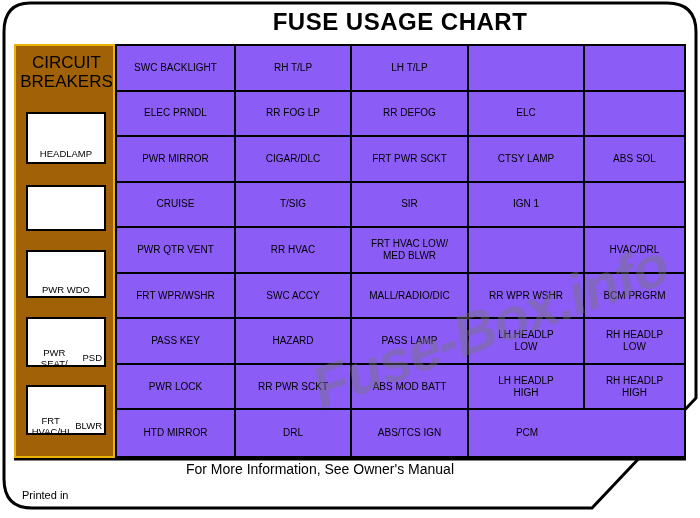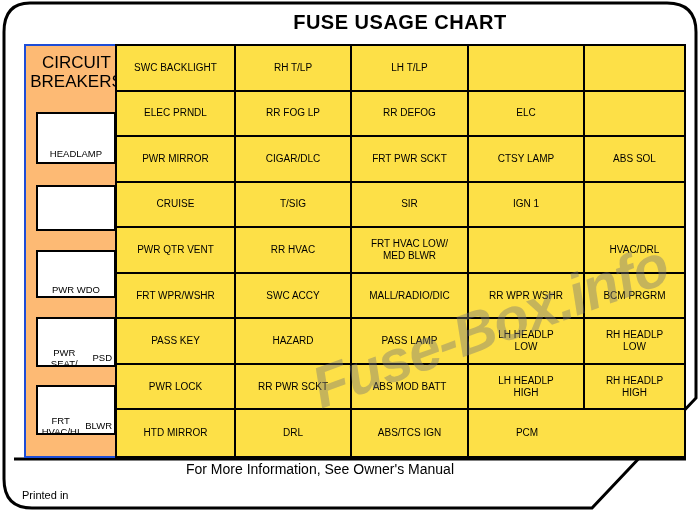--- a/index.html
+++ b/index.html
@@ -31,38 +31,38 @@
   
   #title {
     position: absolute;
     left: 115px;
     top: 2px;
     width: 570px;
     height: 40px;
     display: flex;
     align-items: center;
     justify-content: center;
-    font-size: 20px;
+    font-size: 24px;
     font-weight: bold;
     letter-spacing: 0.5px;
     color: #000000;
     white-space: nowrap;
   }
 
   
   #cb-panel {
     position: absolute;
-    left: 24px;
+    left: 14px;
     top: 44px;
     width: 101px;
     height: 414px;
-    border: 2px solid #1d4ed8;
+    border: 2px solid #eab308;
     border-right-width: 2px;
     box-sizing: border-box;
-    background: #fdba74;
+    background: #a16207;
   }
   #cb-heading {
     position: absolute;
     left: 0;
     top: 7px;
     width: 101px;
     text-align: center;
     font-size: 17px;
     font-weight: normal;
     line-height: 1.12;
@@ -91,21 +91,21 @@
     position: absolute;
     left: 115px;
     top: 44px;
     width: 571px;
     height: 414px;
     border: 2px solid #000;
     box-sizing: border-box;
     display: grid;
     grid-template-columns: 119px 116px 117px 116px 99px;
     grid-template-rows: repeat(9, 1fr);
-    background: #fde047;
+    background: #8b5cf6;
   }
   .cell {
     border-right: 2px solid #000;
     border-bottom: 2px solid #000;
     box-sizing: border-box;
     display: flex;
     align-items: center;
     justify-content: center;
     text-align: center;
     font-size: 10px;

